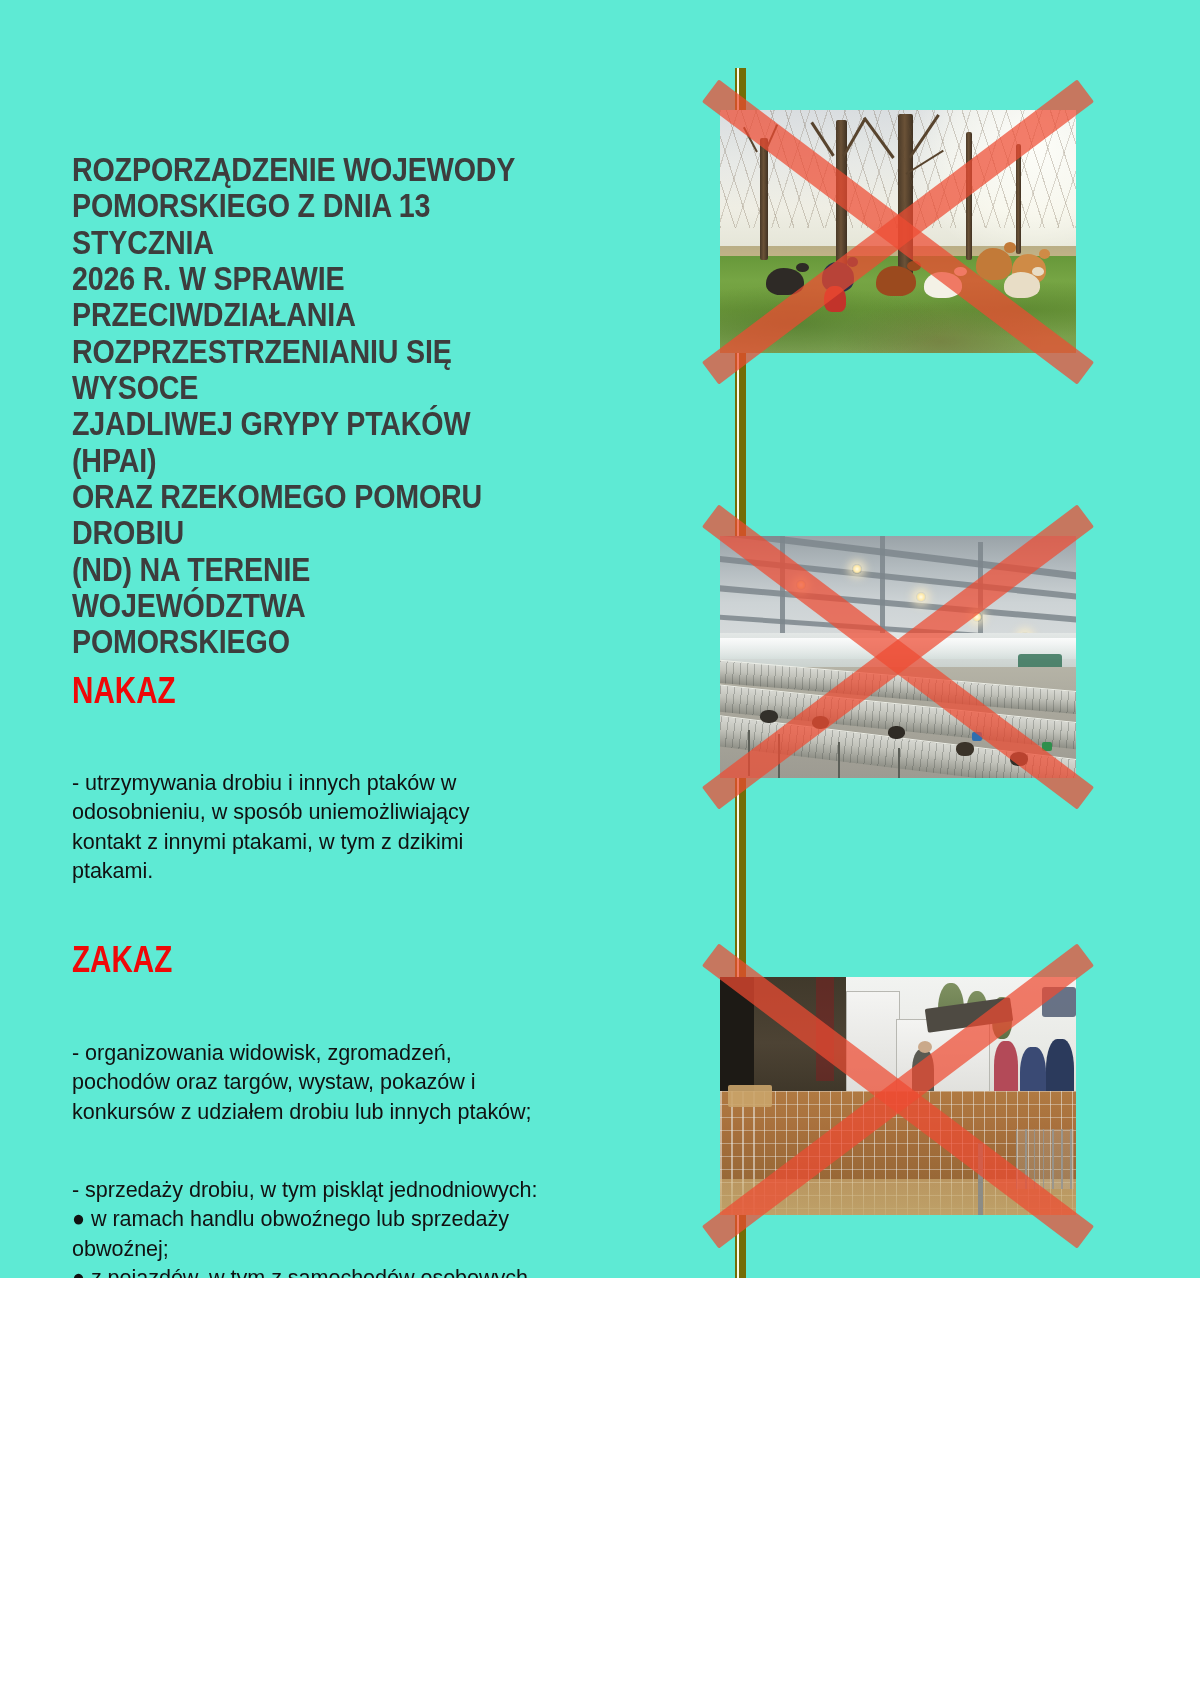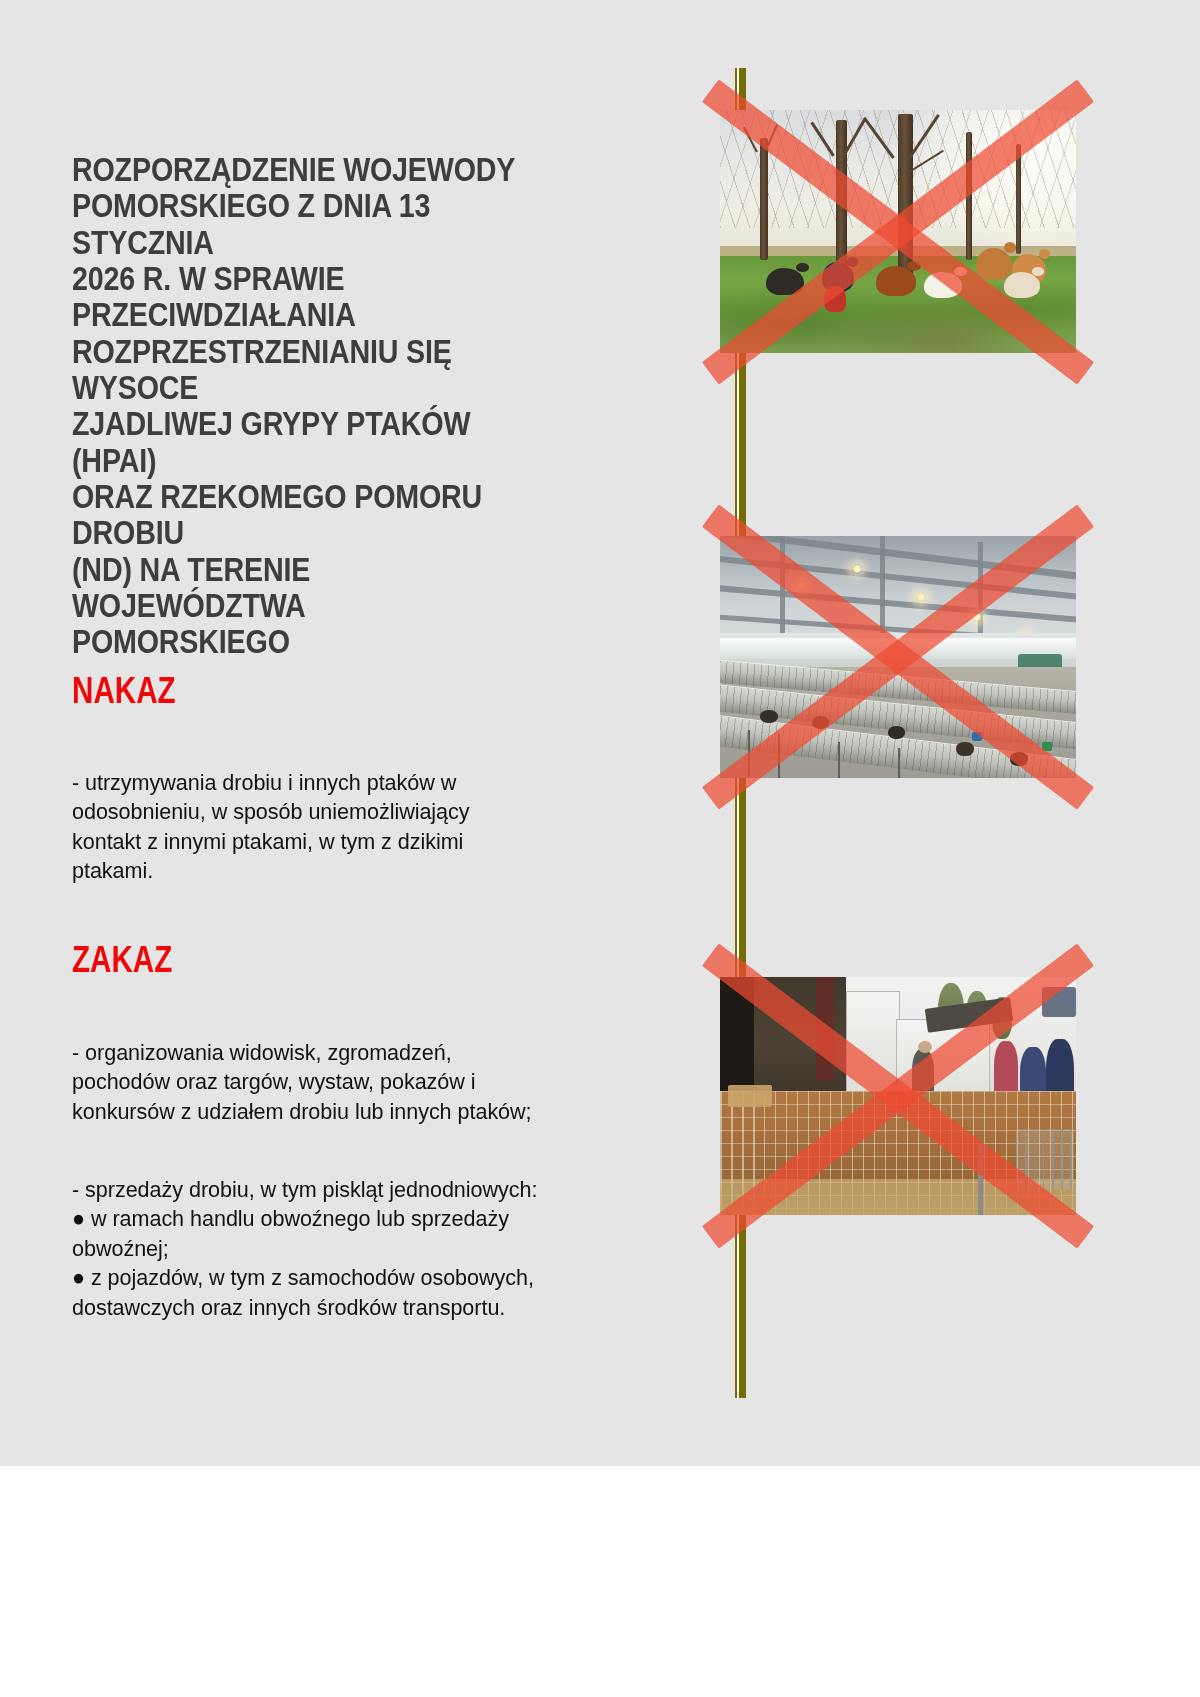--- a/index.html
+++ b/index.html
@@ -6,22 +6,22 @@
     margin: 0;
     padding: 0;
     background: #ffffff;
   }
   body {
     font-family: "Liberation Sans", sans-serif;
   }
   .page {
     position: relative;
     width: 1200px;
-    height: 1466px;
-    background: #e5e5e5;
+    height: 1278px;
+    background: #5eead4;
     overflow: hidden;
   }
 
   
   .left-col {
     position: absolute;
     left: 72px;
     top: 0;
     width: 600px;
     height: 1697px;

